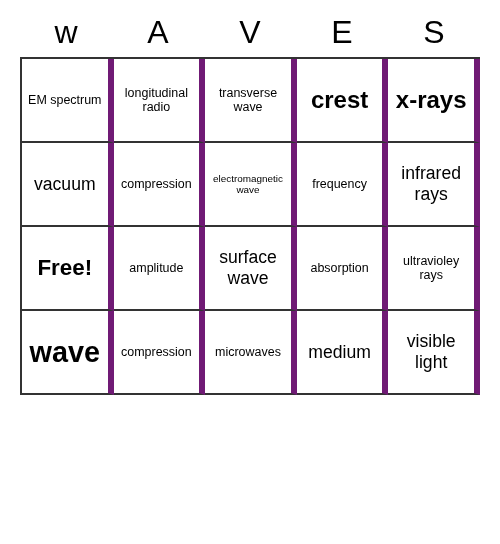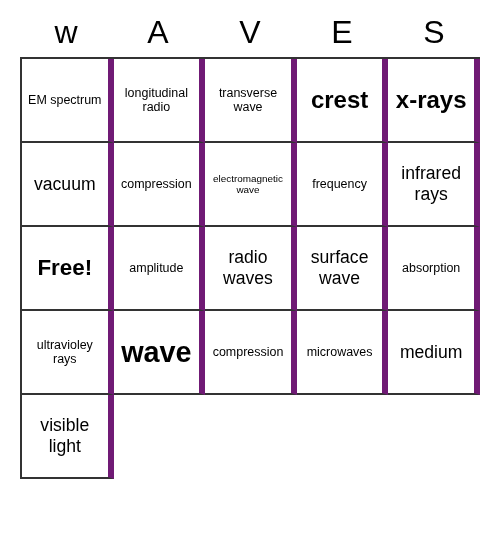--- a/index.html
+++ b/index.html
@@ -83,21 +83,20 @@
       <div class="bingo-cell">transverse wave</div>
       <div class="bingo-cell large">crest</div>
       <div class="bingo-cell x-rays">x-rays</div>
       <div class="bingo-cell medium-large">vacuum</div>
       <div class="bingo-cell">compression</div>
       <div class="bingo-cell" style="font-size: 0.62em;">electromagnetic wave</div>
       <div class="bingo-cell">frequency</div>
       <div class="bingo-cell medium-large">infrared rays</div>
       <div class="bingo-cell free">Free!</div>
       <div class="bingo-cell">amplitude</div>
-      <div class="bingo-cell medium-large">radio waves</div>
       <div class="bingo-cell medium-large">surface wave</div>
       <div class="bingo-cell">absorption</div>
       <div class="bingo-cell">ultravioley rays</div>
       <div class="bingo-cell xlarge">wave</div>
       <div class="bingo-cell">compression</div>
       <div class="bingo-cell">microwaves</div>
       <div class="bingo-cell medium-large">medium</div>
       <div class="bingo-cell medium-large">visible light</div>
     </div>
 </div>

